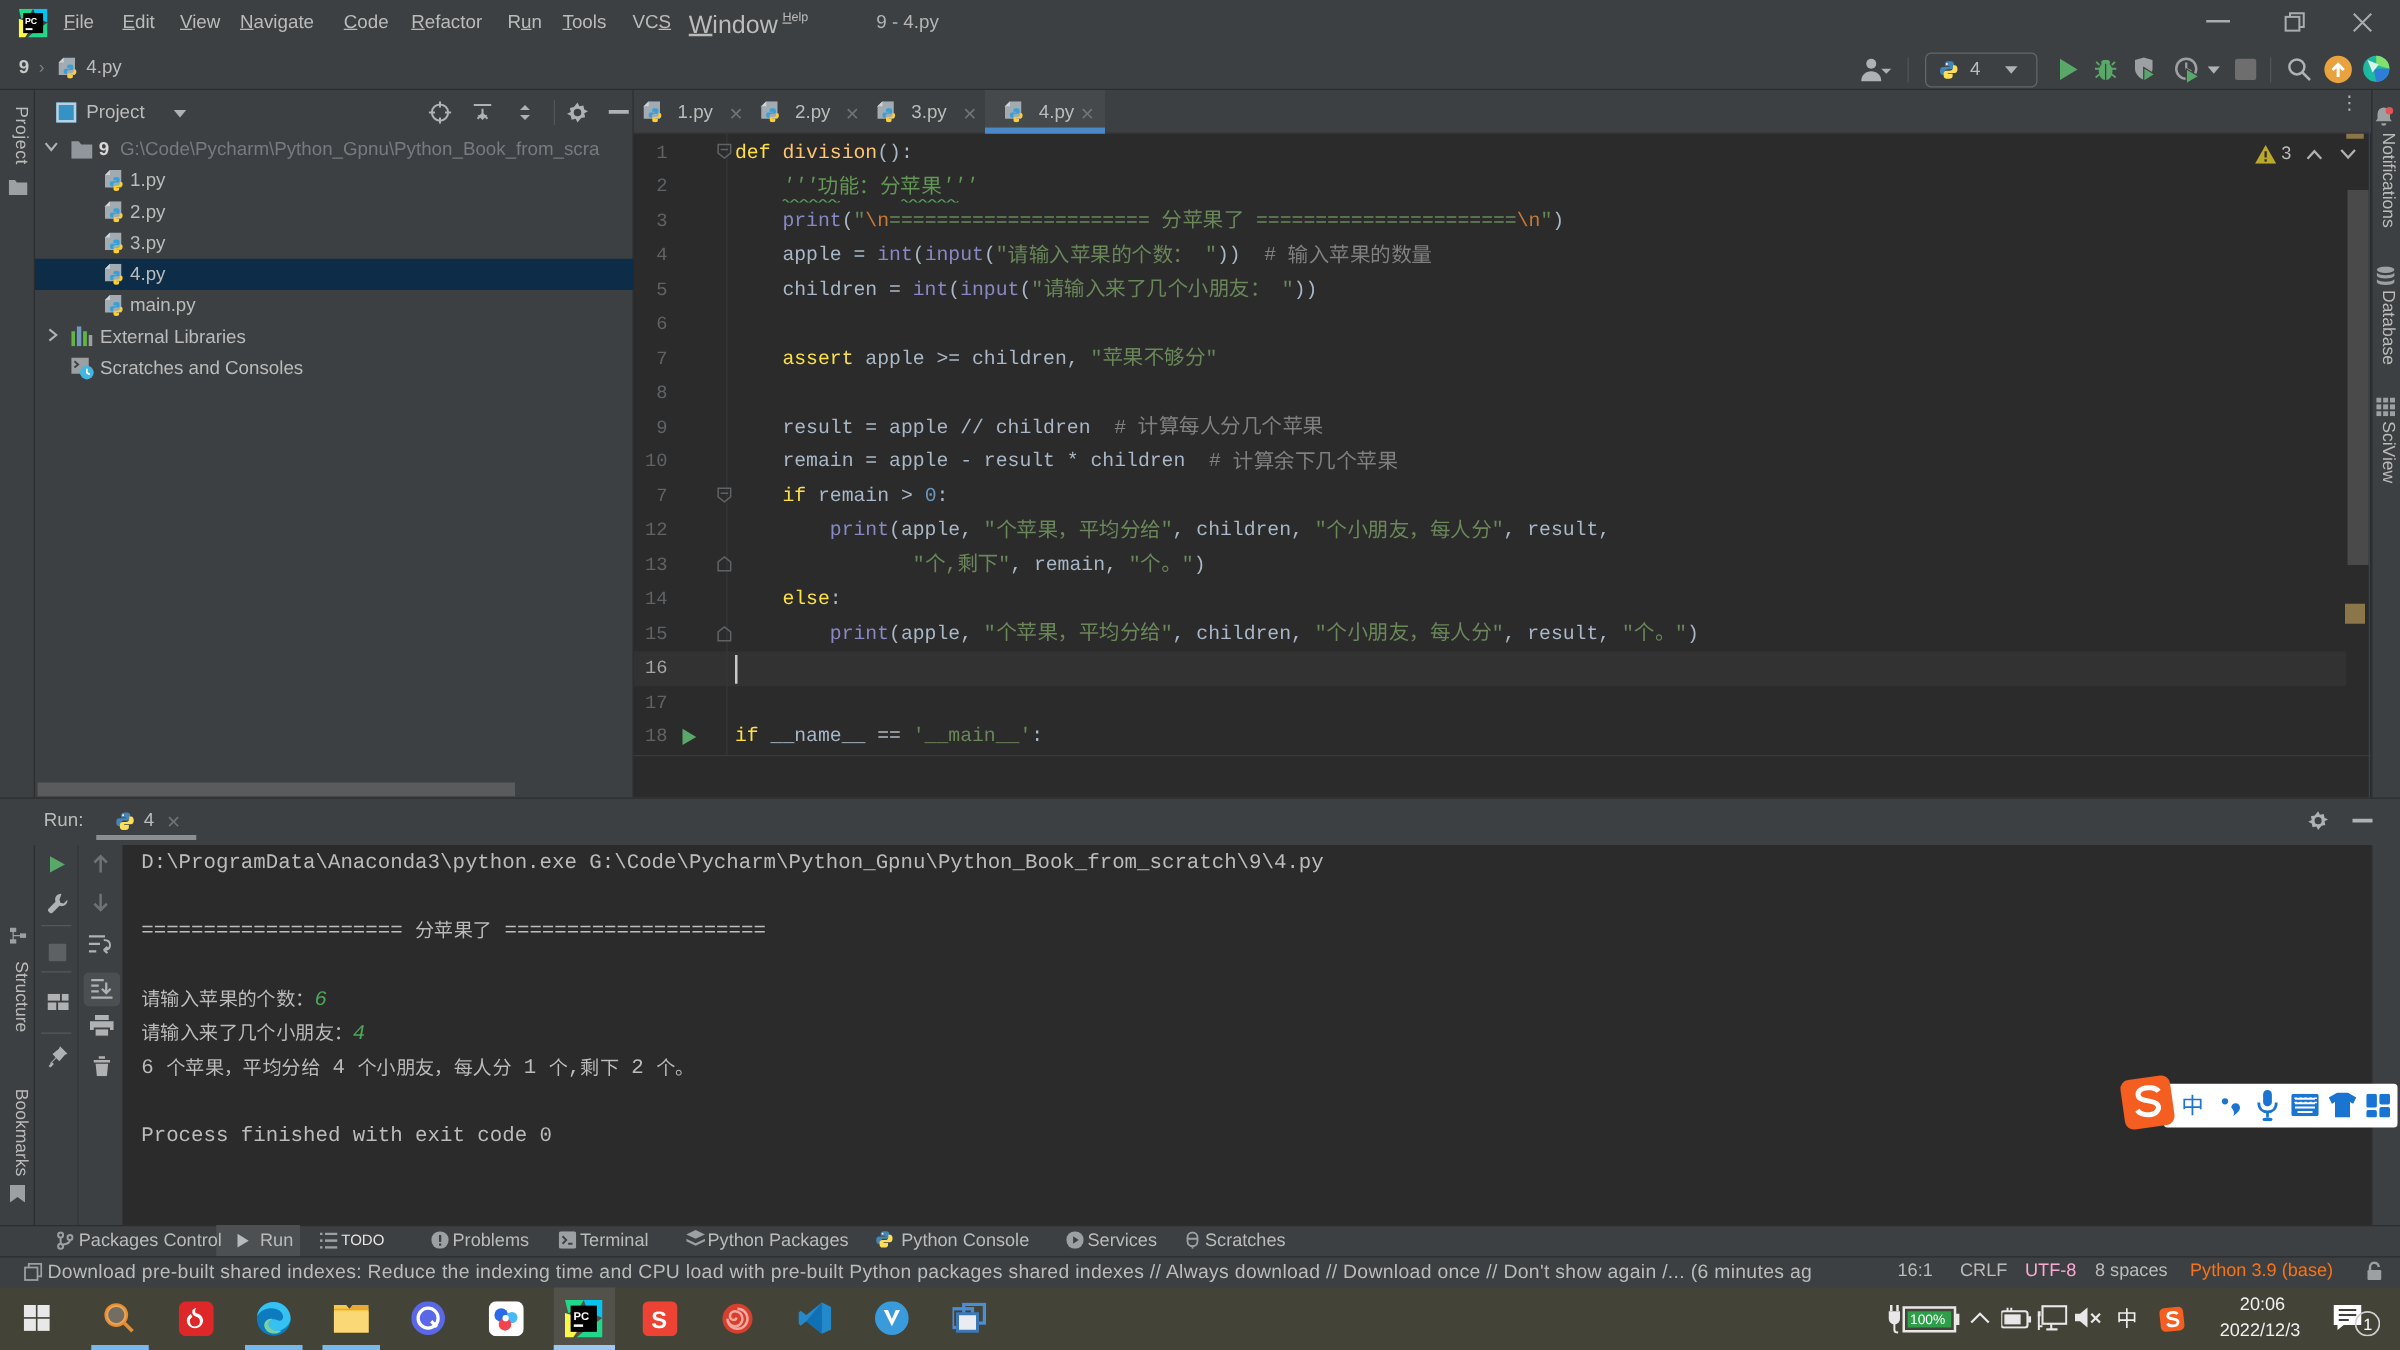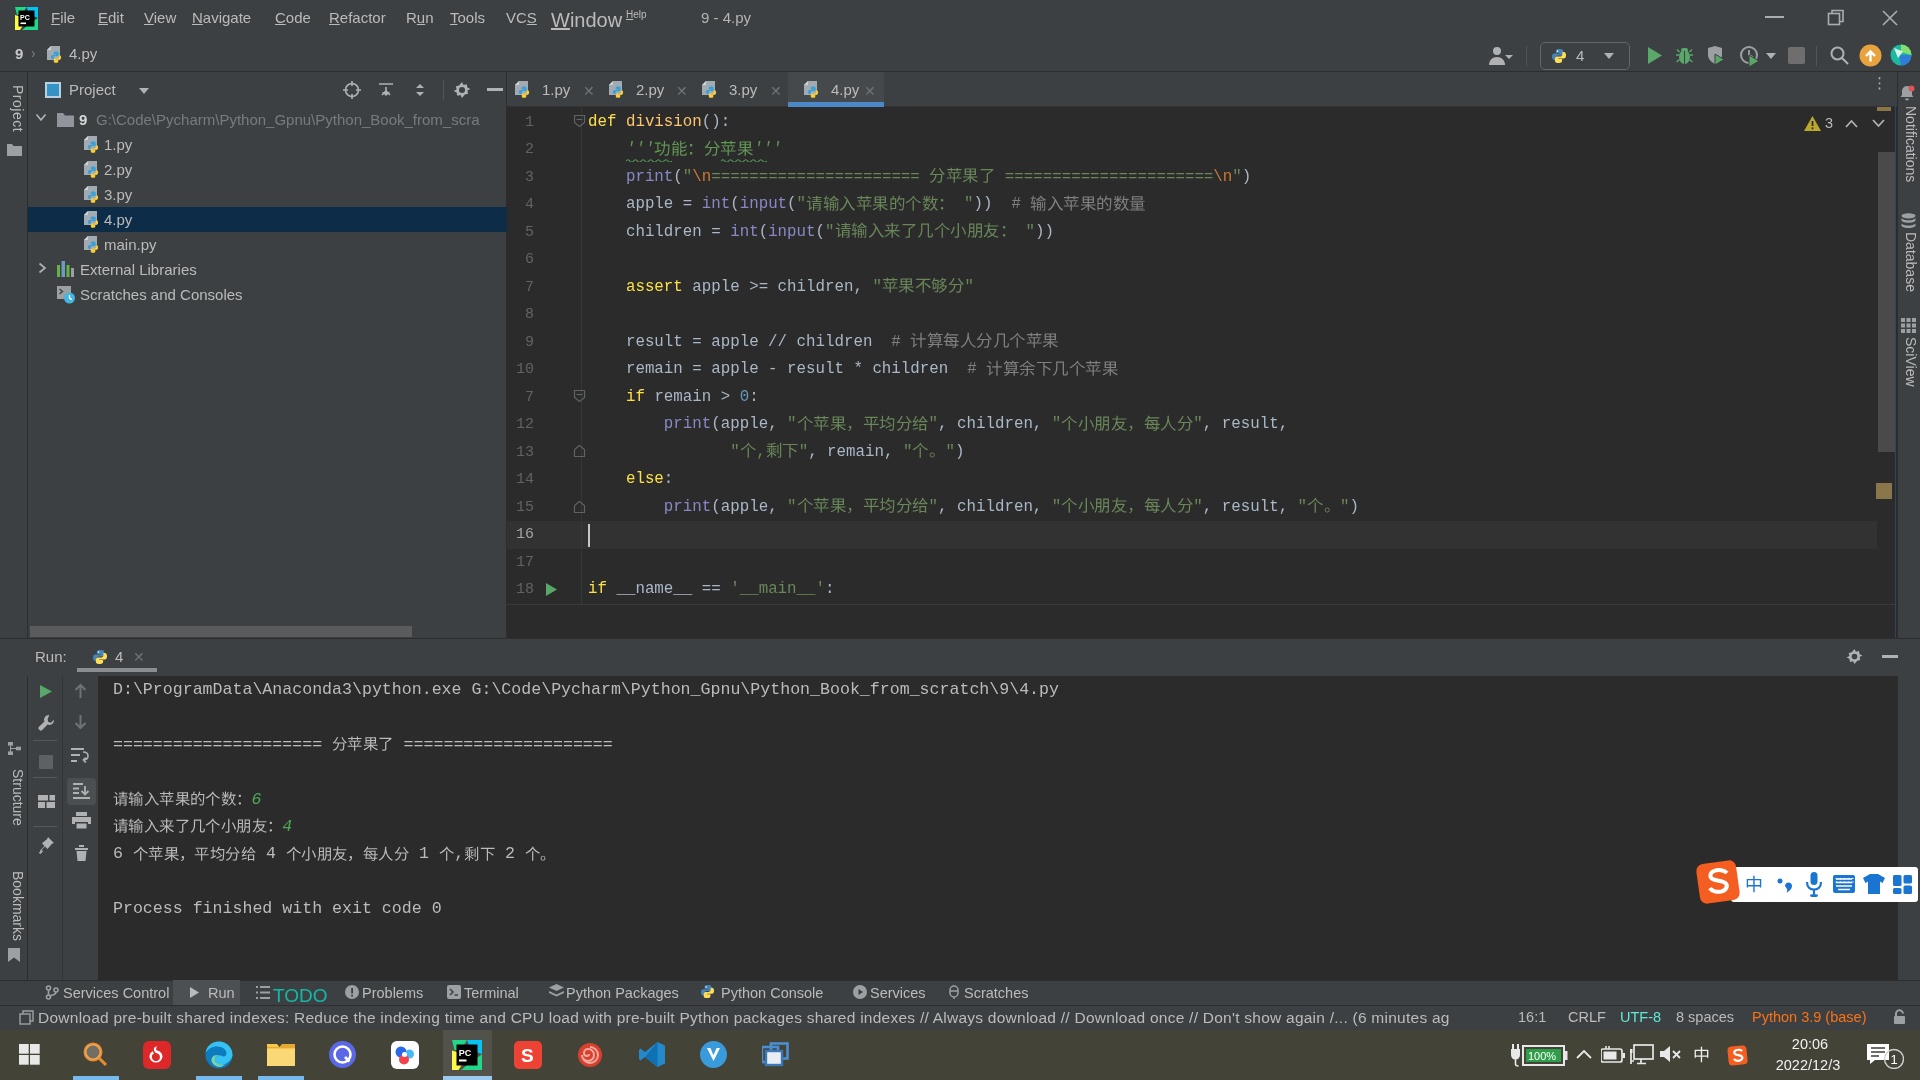--- a/index.html
+++ b/index.html
@@ -809,34 +809,34 @@
     </svg></div>
 <div class="con" style="top:895.2px">Process finished with exit code 0</div>
 <div class="ab" style="left:0;top:980px;width:1920px;height:25px;background:#3d4042;border-top:1px solid #2b2d2f"></div>
 <div class="ab" style="left:173px;top:980px;width:67px;height:25px;background:#4c5053"></div>
 <svg class="ab" style="left:45px;top:985px" width="14" height="15" viewBox="0 0 14 15" fill="none" stroke="#9da0a3" stroke-width="1.6">
 <circle cx="3.5" cy="3" r="2"></circle>
     <circle cx="3.5" cy="12" r="2"></circle>
     <circle cx="11" cy="5" r="2"></circle>
     <path d="M3.5 5v5m7.5-3c0 3-3 3-7 4"></path>
   </svg>
-<div class="ab" style="left:63px;top:985px;font-size:14.5px;color:#bbbbbb">Services Control</div>
+<div class="ab" style="left:63px;top:985px;font-size:14.5px;color:#bbbbbb">Packages Control</div>
 <svg class="ab" style="left:189px;top:986px" width="11" height="13" viewBox="0 0 11 13">
     <path d="M1 1l9 5.5L1 12z" fill="#b8bbbd"></path>
   </svg>
 <div class="ab" style="left:208px;top:985px;font-size:14.5px;color:#bbbbbb">Run</div>
 <svg class="ab" style="left:256px;top:986px" width="14" height="13" viewBox="0 0 14 13" fill="#9da0a3">
 <rect x="0" y="0" width="2" height="2"></rect>
     <rect x="4" y="0" width="10" height="2"></rect>
     <rect x="0" y="5.5" width="2" height="2"></rect>
     <rect x="4" y="5.5" width="10" height="2"></rect>
     <rect x="0" y="11" width="2" height="2"></rect>
     <rect x="4" y="11" width="10" height="2"></rect>
   </svg>
-<div class="ab" style="left:273px;top:985px;font-size:19px;color:#14b8a6">TODO</div>
+<div class="ab" style="left:273px;top:985px;font-size:12px;color:#e5e5e5">TODO</div>
 <svg class="ab" style="left:345px;top:985px" width="14" height="14" viewBox="0 0 14 14">
     <circle cx="7" cy="7" r="7" fill="#9da0a3"></circle>
     <rect x="6.2" y="3" width="1.8" height="5.5" fill="#3d4042"></rect>
     <rect x="6.2" y="9.8" width="1.8" height="1.8" fill="#3d4042"></rect>
   </svg>
 <div class="ab" style="left:362px;top:985px;font-size:14.5px;color:#bbbbbb">Problems</div>
 <svg class="ab" style="left:447px;top:985px" width="14" height="14" viewBox="0 0 14 14">
     <rect width="14" height="14" rx="2" fill="#9da0a3"></rect>
     <path d="M3 4l3 3-3 3M7.5 10H11" stroke="#3d4042" stroke-width="1.5" fill="none"></path>
   </svg>
@@ -862,21 +862,21 @@
   </svg>
 <div class="ab" style="left:964px;top:985px;font-size:14.5px;color:#bbbbbb">Scratches</div>
 <div class="ab" style="left:0;top:1005px;width:1920px;height:25px;background:#3d4042;border-top:1px solid #2b2d2f"></div>
 <svg class="ab" style="left:19px;top:1010px" width="15" height="15" viewBox="0 0 15 15" fill="none" stroke="#9da0a3" stroke-width="1.4">
 <rect x="1" y="4" width="10" height="10"></rect>
     <path d="M4 4V1h10v10h-3"></path>
   </svg>
 <div class="ab" style="left:38px;top:1009px;font-size:15.5px;color:#bbbbbb;letter-spacing:.25px;white-space:pre">Download pre-built shared indexes: Reduce the indexing time and CPU load with pre-built Python packages shared indexes // Always download // Download once // Don't show again /... (6 minutes ag</div>
 <div class="ab" style="left:1518px;top:1009px;font-size:14.5px;color:#bbbbbb">16:1</div>
 <div class="ab" style="left:1568px;top:1009px;font-size:14.5px;color:#bbbbbb">CRLF</div>
-<div class="ab" style="left:1620px;top:1009px;font-size:14.5px;color:#5eead4">UTF-8</div>
+<div class="ab" style="left:1620px;top:1009px;font-size:14.5px;color:#f9a8d4">UTF-8</div>
 <div class="ab" style="left:1676px;top:1009px;font-size:14.5px;color:#bbbbbb">8 spaces</div>
 <div class="ab" style="left:1752px;top:1009px;font-size:14.5px;color:#f97316">Python 3.9 (base)</div>
 <svg class="ab" style="left:1893px;top:1009px" width="13" height="16" viewBox="0 0 13 16" fill="#9da0a3">
 <path d="M2 7V5a4.5 4.5 0 0 1 9-.5h-2A2.5 2.5 0 0 0 4 5v2z"></path>
     <rect x="1" y="7" width="11" height="8" rx="1"></rect>
   </svg>
 <div class="ab" style="left:0;top:1030px;width:1920px;height:50px;background:#444338"></div>
 <div class="ab" style="left:443px;top:1030px;width:49px;height:50px;background:#53524a"></div>
 <div class="ab" style="left:73px;top:1076px;width:46px;height:4px;background:#76b9ed"></div>
 <div class="ab" style="left:196px;top:1076px;width:46px;height:4px;background:#76b9ed"></div>

